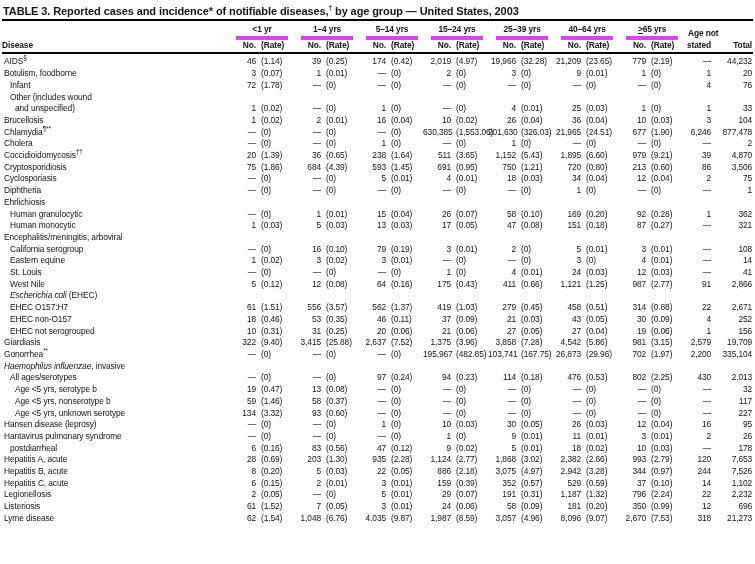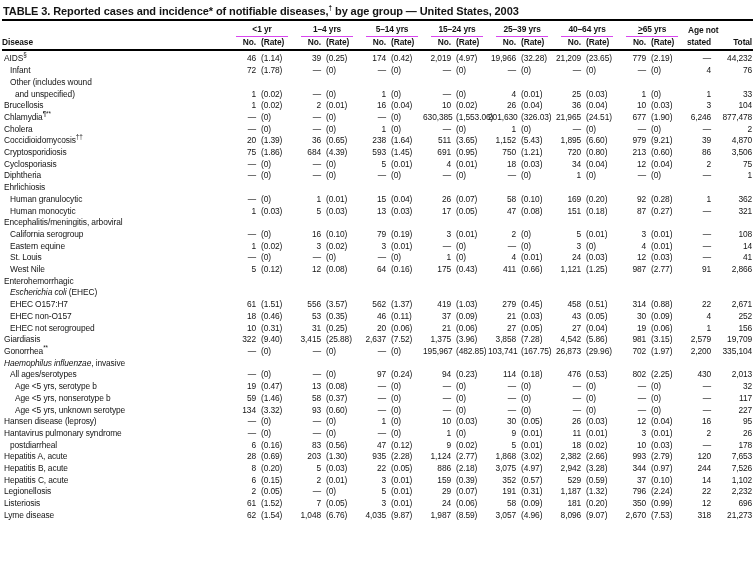--- a/index.html
+++ b/index.html
@@ -15,21 +15,21 @@
     padding:1px 0 2px 1px; margin:0;
     border-bottom:2px solid #000;
   }
   table { border-collapse:collapse; table-layout:fixed; width:751px; }
   th, td {
     font-size:8.4px; line-height:11.7px; white-space:nowrap; overflow:visible;
     padding:0; vertical-align:bottom; font-weight:normal; text-align:left;
   }
   thead th { font-weight:bold; }
   thead tr.grp-row th { padding-top:3px; }
-  .grp-line { border-bottom:1px solid #d946ef; text-align:center; margin:0 5px 0 8px; padding-bottom:0px; }
+  .grp-line { border-bottom:4px solid #d946ef; text-align:center; margin:0 5px 0 8px; padding-bottom:0px; }
   .agehead { text-align:left; padding-left:5px; }
   thead tr.sub-row th { border-bottom:2px solid #000; padding-bottom:1px; }
   .th-no, .cell-no, .th-stated, .cell-stated { text-align:right; padding-right:2px; }
   .th-rate, .cell-rate { text-align:left; padding-left:3px; }
   .th-total, .cell-total { text-align:right; padding-right:1px; }
   tbody tr:first-child td { padding-top:2px; }
   sup { font-size:6.3px; line-height:0; vertical-align:super; letter-spacing:0; }
   .u { text-decoration:underline; }
   col.c-disease { width:226px; }
   col.c-no { width:30px; }
@@ -122,20 +122,39 @@
           <td class="cell-no">19,966</td>
           <td class="cell-rate">(32.28)</td>
           <td class="cell-no">21,209</td>
           <td class="cell-rate">(23.65)</td>
           <td class="cell-no">779</td>
           <td class="cell-rate">(2.19)</td>
           <td class="cell-stated">—</td>
           <td class="cell-total">44,232</td>
         </tr>
         <tr>
+          <td class="cell-disease" style="padding-left: 2px;"><span>Botulism, foodborne</span></td>
+          <td class="cell-no">3</td>
+          <td class="cell-rate">(0.07)</td>
+          <td class="cell-no">1</td>
+          <td class="cell-rate">(0.01)</td>
+          <td class="cell-no">—</td>
+          <td class="cell-rate">(0)</td>
+          <td class="cell-no">2</td>
+          <td class="cell-rate">(0)</td>
+          <td class="cell-no">3</td>
+          <td class="cell-rate">(0)</td>
+          <td class="cell-no">9</td>
+          <td class="cell-rate">(0.01)</td>
+          <td class="cell-no">1</td>
+          <td class="cell-rate">(0)</td>
+          <td class="cell-stated">1</td>
+          <td class="cell-total">20</td>
+        </tr>
+        <tr>
           <td class="cell-disease" style="padding-left: 8px;"><span>Infant</span></td>
           <td class="cell-no">72</td>
           <td class="cell-rate">(1.78)</td>
           <td class="cell-no">—</td>
           <td class="cell-rate">(0)</td>
           <td class="cell-no">—</td>
           <td class="cell-rate">(0)</td>
           <td class="cell-no">—</td>
           <td class="cell-rate">(0)</td>
           <td class="cell-no">—</td>
@@ -419,24 +438,20 @@
           <td class="cell-no">411</td>
           <td class="cell-rate">(0.66)</td>
           <td class="cell-no">1,121</td>
           <td class="cell-rate">(1.25)</td>
           <td class="cell-no">987</td>
           <td class="cell-rate">(2.77)</td>
           <td class="cell-stated">91</td>
           <td class="cell-total">2,866</td>
         </tr>
         <tr>
-          <td class="cell-disease" style="padding-left: 2px;"><span>Enterohemorrhagic</span></td>
-          <td colspan="16"></td>
-        </tr>
-        <tr>
           <td class="cell-disease" style="padding-left: 8px;"><span style="font-style: italic;">Escherichia coli</span><span> (EHEC)</span></td>
           <td colspan="16"></td>
         </tr>
         <tr>
           <td class="cell-disease" style="padding-left: 8px;"><span>EHEC O157:H7</span></td>
           <td class="cell-no">61</td>
           <td class="cell-rate">(1.51)</td>
           <td class="cell-no">556</td>
           <td class="cell-rate">(3.57)</td>
           <td class="cell-no">562</td>

